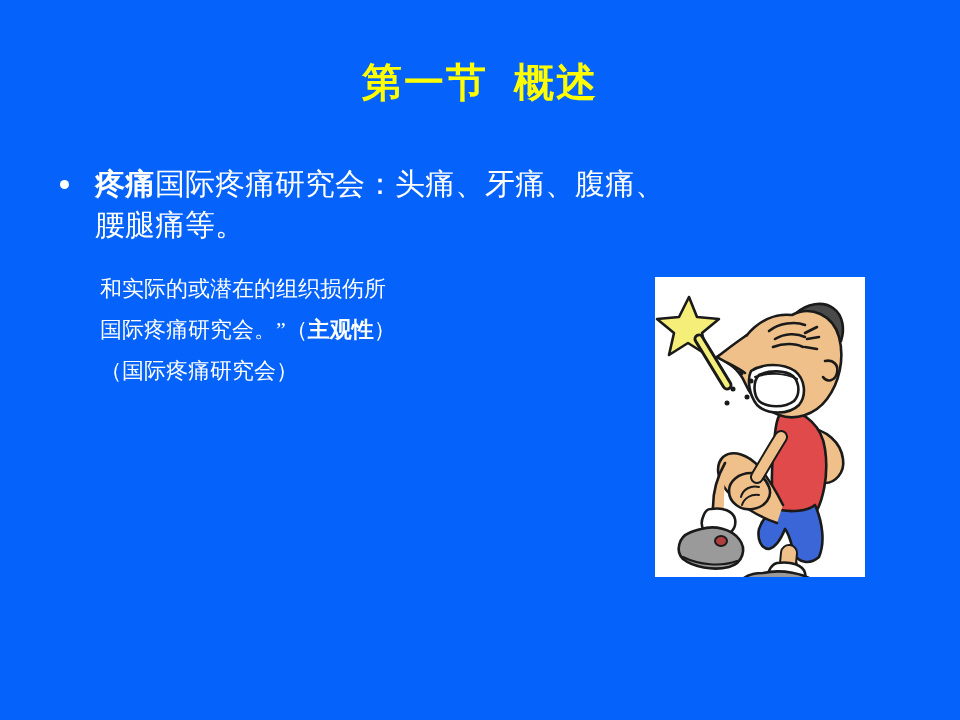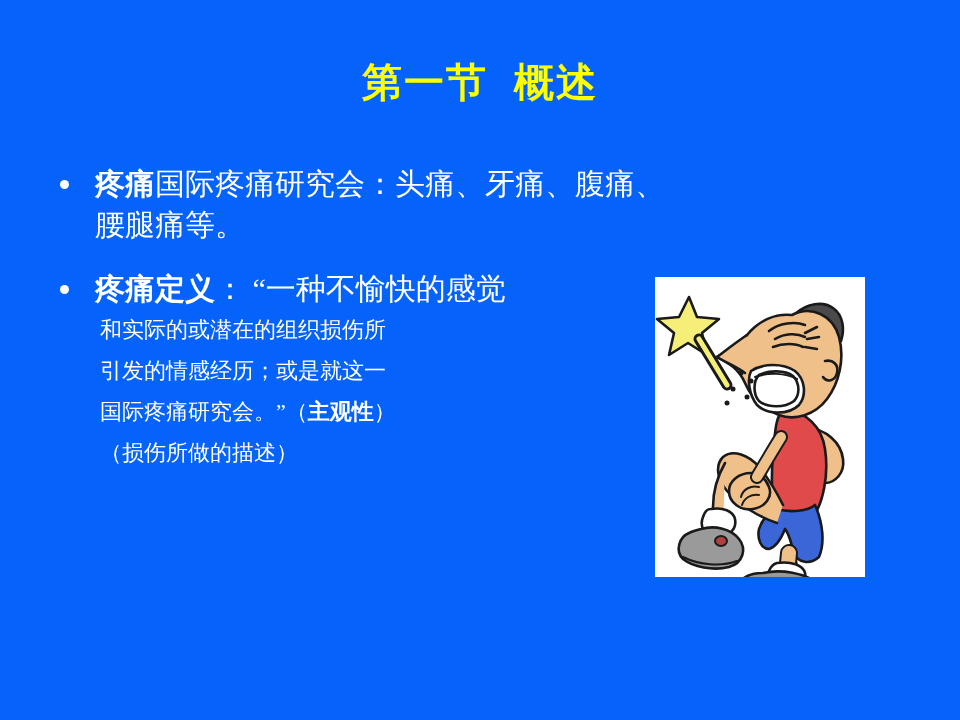--- a/index.html
+++ b/index.html
@@ -101,32 +101,27 @@
 
   <div class="body-block">
 
     <div class="bullet-row">
       <span class="bullet-dot"></span>
       <span class="bullet-text"><span class="b">疼痛</span><span>国际疼痛研究会：头痛、牙痛、腹痛、腰腿痛等。</span></span>
     </div>
 
     <div class="gap-1"></div>
 
-    <div class="bullet-row">
-      <span class="bullet-dot"></span>
-      <span class="bullet-text"><span class="b">疼痛定义</span><span>：  “一种不愉快的感觉</span></span>
-    </div>
 
     <div class="para-line"><span>和实际的或潜在的组织损伤所</span></div>
 
-    <div class="para-line"><span>引发的情感经历；或是就这一</span></div>
 
     <div class="para-line"><span>国际疼痛研究会。”（</span><span class="b">主观性</span><span>）</span></div>
 
-    <div class="para-line"><span>（损伤所做的描述）</span></div>
+    <div class="para-line"><span>（国际疼痛研究会）</span></div>
   </div>
 
   <div class="picture">
     <svg width="210" height="300" viewBox="0 0 210 300" xmlns="http://www.w3.org/2000/svg">
       <rect x="0" y="0" width="210" height="300" fill="#ffffff"></rect>
 
       <g stroke="#1a1a1a" stroke-width="2.6" stroke-linejoin="round" stroke-linecap="round">
 
         <path d="M150 150 C172 152 186 166 188 182 C190 196 180 206 170 206" fill="#f0c08a"></path>
 

